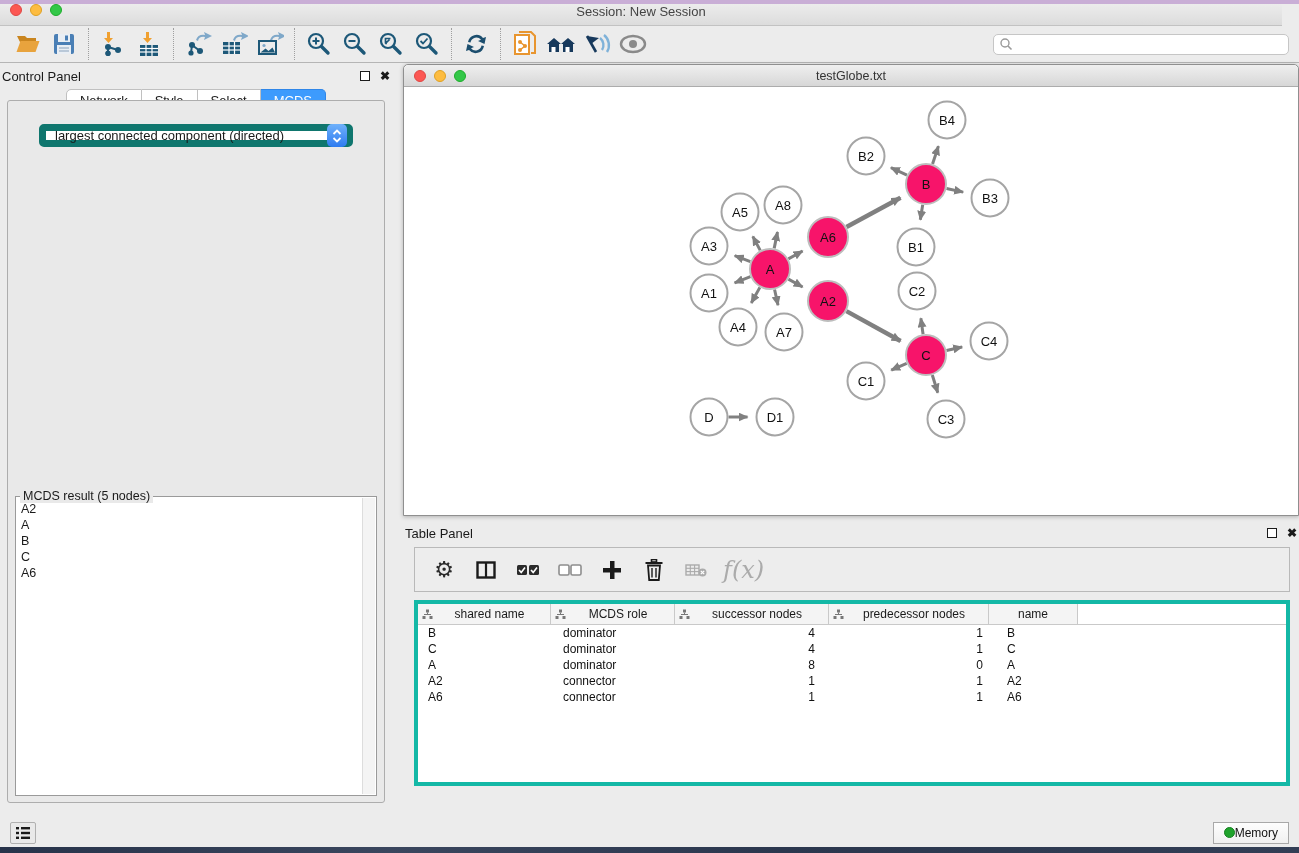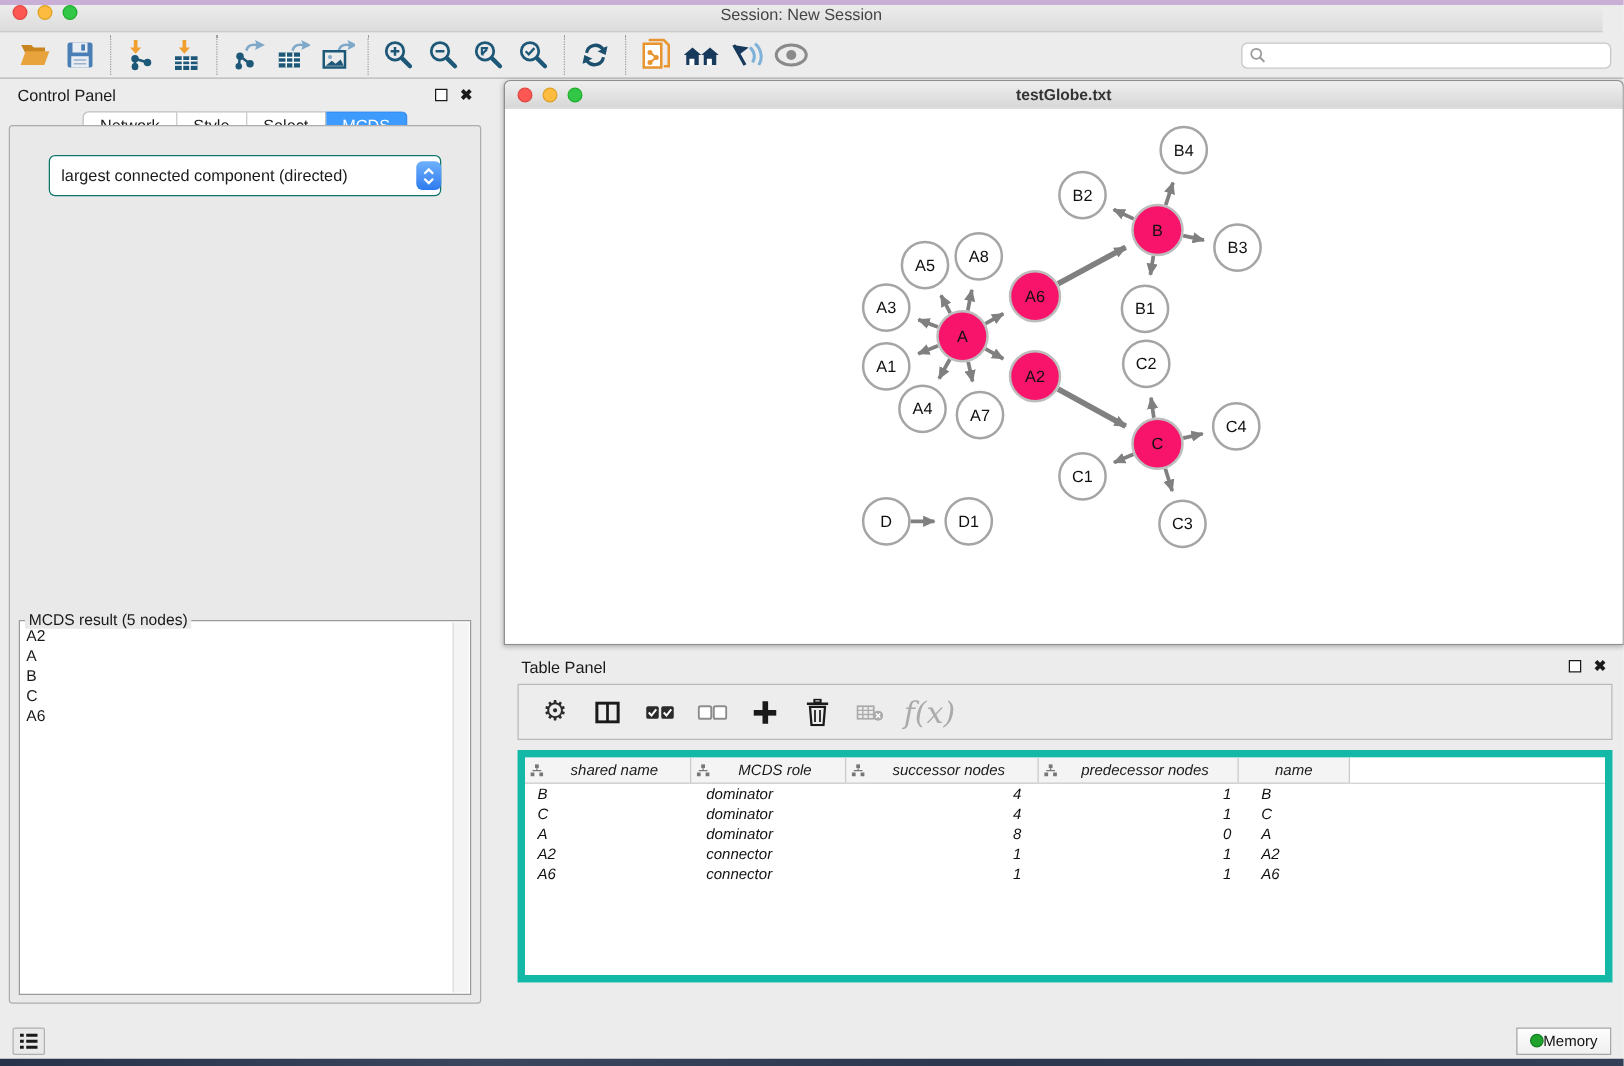--- a/index.html
+++ b/index.html
@@ -26,72 +26,72 @@
     background:#ECECEC; border-bottom:1px solid #B5B5B5; display:flex; align-items:center; padding:0 10px; }
   .tb-btn { width:36px; height:32px; display:flex; align-items:center; justify-content:center; cursor:pointer; }
   .tb-sep { width:1px; height:32px; border-left:1px dotted #9F9F9F; margin:0 6px; }
   .search-wrap { margin-left:auto; }
   .search-field { width:296px; height:21px; background:#fff; border:1px solid #C6C6C6; border-radius:5px;
     display:flex; align-items:center; padding:0 5px; }
   .search-field input { border:none; outline:none; flex:1; font-size:12px; background:transparent; }
 
   
   .control-panel { position:absolute; left:0; top:63px; width:392px; height:750px; }
-  .cp-header { display:flex; align-items:center; height:26px; padding:0 14px; }
+  .cp-header { display:flex; align-items:center; height:26px; padding:0 2px; }
   .panel-title { font-size:13px; color:#1a1a1a; }
   .panel-ctrls { margin-left:auto; display:flex; gap:10px; align-items:center; }
   .float-box { width:10px; height:10px; border:1.5px solid #1a1a1a; background:#fff; cursor:pointer; }
   .close-x { font-size:12px; font-weight:bold; color:#1a1a1a; cursor:pointer; line-height:10px; }
 
   .seg-row { display:flex; justify-content:center; }
   .seg-control { display:flex; }
   .seg-tab { font-size:13px; padding:2px 13px; background:#fff; border:1px solid #C0C0C0; border-left:none;
     color:#1a1a1a; cursor:pointer; line-height:17px; }
   .seg-tab:first-child { border-left:1px solid #C0C0C0; border-radius:5px 0 0 5px; }
   .seg-tab:last-child { border-radius:0 5px 5px 0; }
   .seg-tab.active { background:#3D9BFD; border-color:#2F86E8; color:#fff; }
 
   .cp-body { position:absolute; left:7px; right:7px; top:37px; bottom:10px; border:1px solid #ADADAD;
     border-radius:3px; background:#E9E9E9; padding-top:23px; }
   .opt-label { text-align:center; font-size:13px; color:#1a1a1a; margin-bottom:14px; }
   .select-row { display:flex; justify-content:center; margin-bottom:14px; }
-  .mac-select { width:314px; height:33px; background:#fff; border:1px solid #0f766e; border-radius:5px;
+  .mac-select { width:314px; height:23px; background:#fff; border:7px solid #0f766e; border-radius:5px;
     display:flex; align-items:center; cursor:pointer; }
   .mac-select .sel-text { flex:1; font-size:13px; padding-left:9px; color:#1a1a1a; white-space:nowrap; overflow:hidden; }
   .sel-stepper { width:20px; height:23px; margin:-1px; border-radius:5px; background:linear-gradient(#6FB1FB,#2E7BF0);
     display:flex; flex-direction:column; align-items:center; justify-content:center; color:#fff; }
   .sel-stepper svg { display:block; }
   .btn-row { display:flex; justify-content:center; gap:14px; }
   .mac-btn { font-size:13px; background:#fff; border:1px solid #C4C4C4; border-radius:5px; padding:3px 14px;
     color:#1a1a1a; cursor:pointer; }
 
   .result-box { position:absolute; left:7px; right:7px; bottom:6px; top:395px; border:1px solid #9A9A9A; background:#fff; }
   .result-legend { position:absolute; top:-8px; left:4px; background:#E9E9E9; font-size:12.5px; padding:0 3px; color:#1a1a1a; }
   .result-list { position:absolute; inset:1px 15px 1px 1px; padding:3px 4px; font-size:12.5px; color:#1a1a1a; overflow:hidden; }
   .result-list div { line-height:16px; }
   .result-scroll { position:absolute; top:1px; bottom:1px; right:1px; width:13px; background:#F4F4F4; border-left:1px solid #DDD; }
 
   
   .net-window { position:absolute; left:403px; top:64px; width:896px; height:452px;
     border:1px solid #8F8F8F; border-radius:5px 5px 0 0; background:#fff;
     box-shadow:0 1px 4px rgba(0,0,0,0.25); }
   .net-titlebar { height:22px; background:linear-gradient(#EFEFEF,#D7D7D7); border-bottom:1px solid #ACACAC;
-    border-radius:5px 5px 0 0; display:flex; align-items:center; position:relative;font-weight:bold; }
+    border-radius:5px 5px 0 0; display:flex; align-items:center; position:relative; }
   .net-titlebar .title { position:absolute; left:0; right:0; text-align:center; font-size:12.5px; color:#333; }
   .net-canvas { position:relative; width:100%; height:428px; background:#fff; }
 
   
   .table-panel { position:absolute; left:403px; top:520px; width:896px; height:292px; }
   .tp-toolbar { position:absolute; left:11px; right:9px; top:27px; height:45px; background:#EDEDED;
     border:1px solid #B9B9B9; display:flex; align-items:center; gap:12px; padding:0 14px; }
   .tp-icon { display:flex; align-items:center; justify-content:center; width:30px; height:30px; cursor:pointer; }
   .gear-glyph { font-size:22px; color:#2b2b2b; font-family:"DejaVu Sans", sans-serif; line-height:22px; }
   .fx-label { font-family:"DejaVu Serif", serif; font-style:italic; font-size:24px; color:#ABABAB; }
 
-  .tp-table { position:absolute; left:11px; right:9px; top:80px; bottom:26px; border:6px solid #14b8a6; background:#fff; overflow:hidden;font-style:italic; }
+  .tp-table { position:absolute; left:11px; right:9px; top:80px; bottom:26px; border:4px solid #14b8a6; background:#fff; overflow:hidden; }
   .t-header { display:grid; grid-template-columns:133px 124px 154px 160px 89px 1fr; height:21px;
     background:#F4F4F4; border-bottom:1px solid #C9C9C9; }
   .t-hcell { display:flex; align-items:center; font-size:12px; color:#1a1a1a; border-right:1px solid #C9C9C9; padding:0 4px; }
   .t-hcell .h-label { flex:1; text-align:center; }
   .t-hcell.no-border { border-right:none; }
   .t-row { display:grid; grid-template-columns:133px 124px 154px 160px 89px 1fr; height:16px; align-items:center; }
   .t-cell { font-size:12px; color:#111; white-space:nowrap; overflow:hidden; }
 
   .tp-tabs { position:absolute; left:0; right:0; bottom:0; height:24px; display:flex; justify-content:center; }
 

